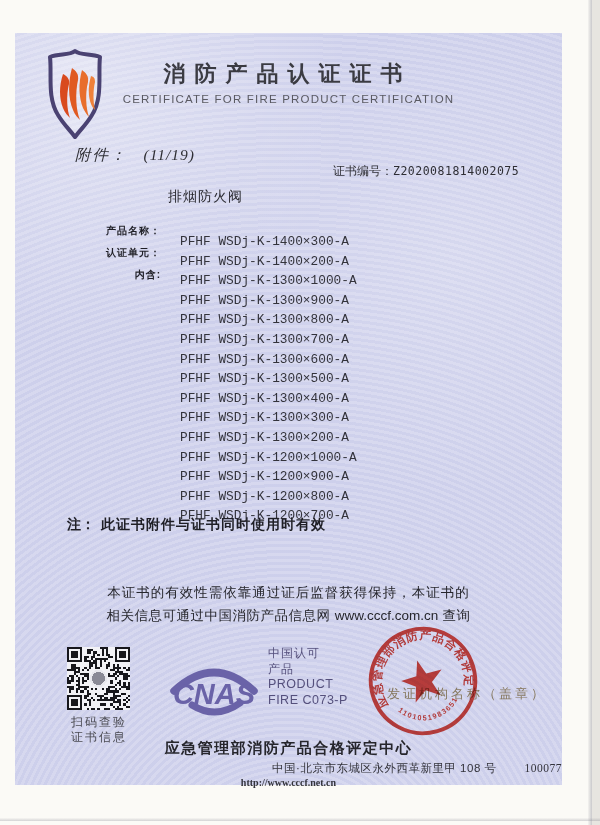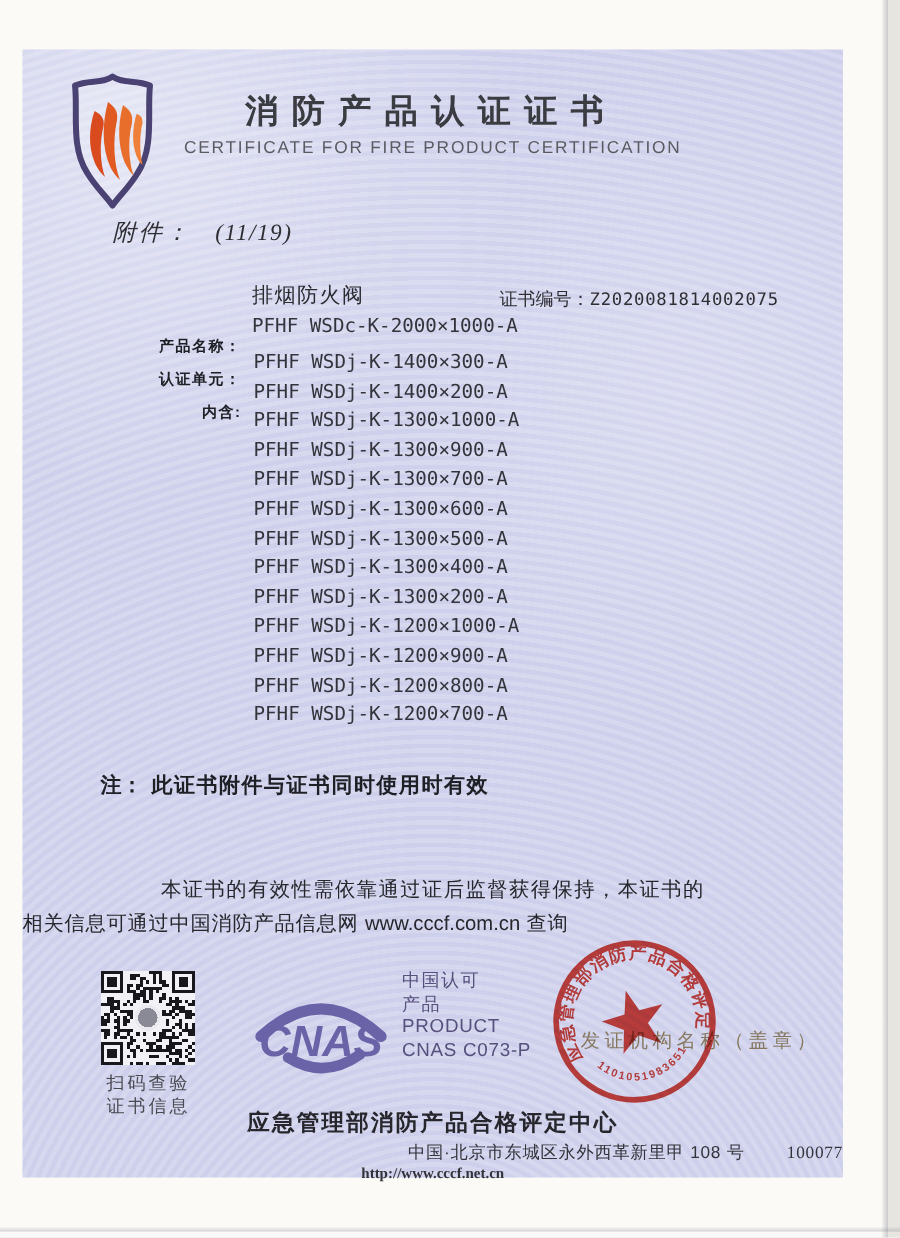--- a/index.html
+++ b/index.html
@@ -48,46 +48,46 @@
   }
   #title-en {
     left:0; right:0; top:60px; text-align:center;
     font-size:11.5px; color:#5a5a62; letter-spacing:1.2px;
   }
   #attachment {
     left:60px; top:112px; font-size:15.5px; color:#2e2e34; letter-spacing:2px;font-style:italic;
   }
   #attachment .att-no { margin-left:16px; letter-spacing:1px; font-family:"Liberation Serif", serif; }
   #certno {
-    left:318px; top:130px; font-size:12px; color:#2e2e34;margin-top:28px;
+    left:318px; top:130px; font-size:12px; color:#2e2e34;
   }
   #certno .no { font-family:"DejaVu Sans Mono", monospace; font-size:11.5px; letter-spacing:0.5px; }
 
   
   .prow { position:absolute; left:45px; display:flex; align-items:flex-start; }
   .lbl {
     display:inline-block; width:101px; text-align:right;
     font-weight:bold; font-size:10px; color:#1f1f26; letter-spacing:1px;
     flex:0 0 101px;
     margin-top:36px;
   }
   .val-cn { font-size:14px; color:#2a2a30; margin-left:7px; letter-spacing:1px;text-align:right; }
   .code {
     font-family:"DejaVu Sans Mono", monospace;
     font-size:12.8px; color:#33333b; margin-left:7px; white-space:nowrap;
   }
-  #contains-list .code { margin-left:1px; line-height:19.6px; height:19.6px; }
+  #contains-list .code { margin-left:12px; line-height:19.6px; height:19.6px;font-family:Liberation Mono, monospace; }
   #contains-list { margin-left:7px; }
   #note-row { left:52px; top:482px; position:absolute; }
   #note-row .note-lbl { font-weight:bold; font-size:14px; color:#1f1f26; }
   #note-row .note-txt { font-weight:bold; font-size:14px; color:#1f1f26; letter-spacing:1px; margin-left:6px; }
 
   
   #stmt1 { left:0; right:0; top:551px; text-align:center; font-size:13.5px; color:#26262c; letter-spacing:1px; }
-  #stmt2 { left:0; right:0; top:574px; text-align:left; font-size:13.5px; color:#26262c; letter-spacing:0.5px; }
+  #stmt2 { left:0; right:0; top:574px; text-align:center; font-size:13.5px; color:#26262c; letter-spacing:0.5px; }
   #stmt2 .url { font-family:"Liberation Sans", sans-serif; letter-spacing:0; }
 
   
   #qr { left:52px; top:614px; width:63px; height:63px; }
   #qr-caption { left:44px; top:682px; width:80px; text-align:center; font-size:12px; color:#4a4a52; line-height:15px; letter-spacing:2px; }
   #cnas-logo { left:146px; top:628px; width:106px; height:56px; }
   #accred { left:253px; top:613px; font-size:12px; color:#55507c; line-height:15.5px; letter-spacing:1px; }
   #accred .en { font-family:"Liberation Sans", sans-serif; letter-spacing:0.5px; font-size:12.5px; }
 
   #stamp-hint {
@@ -124,34 +124,35 @@
     <div id="certno" class="abs">
       <span>证书编号：</span><span class="no">Z2020081814002075</span>
     </div>
 
     <div class="prow" style="top:155px">
       <span class="lbl">产品名称：</span>
       <span class="val-cn">排烟防火阀</span>
     </div>
     <div class="prow" style="top:177px">
       <span class="lbl">认证单元：</span>
-      <span class="code">PFHF WSDc-K-2000×1000-A</span>
     </div>
     <div class="prow" style="top:199px">
       <span class="lbl">内含:</span>
       <div id="contains-list">
 
       <div class="code">PFHF WSDj-K-1400×300-A</div>
           <div class="code">PFHF WSDj-K-1400×200-A</div>
           <div class="code">PFHF WSDj-K-1300×1000-A</div>
           <div class="code">PFHF WSDj-K-1300×900-A</div>
+          <div class="code">PFHF WSDj-K-1300×800-A</div>
           <div class="code">PFHF WSDj-K-1300×700-A</div>
           <div class="code">PFHF WSDj-K-1300×600-A</div>
           <div class="code">PFHF WSDj-K-1300×500-A</div>
           <div class="code">PFHF WSDj-K-1300×400-A</div>
+          <div class="code">PFHF WSDj-K-1300×300-A</div>
           <div class="code">PFHF WSDj-K-1300×200-A</div>
           <div class="code">PFHF WSDj-K-1200×1000-A</div>
           <div class="code">PFHF WSDj-K-1200×900-A</div>
           <div class="code">PFHF WSDj-K-1200×800-A</div>
           <div class="code">PFHF WSDj-K-1200×700-A</div>
         </div>
     </div>
 
     <div id="note-row">
       <span class="note-lbl">注：</span><span class="note-txt">此证书附件与证书同时使用时有效</span>
@@ -444,21 +445,21 @@
     <svg id="cnas-logo" class="abs" viewBox="0 0 212 112">
       <path d="M 26 60 Q 106 -14 186 60" fill="none" stroke="#6a63a8" stroke-width="15" stroke-linecap="round"></path>
       <path d="M 62 88 Q 110 118 158 84" fill="none" stroke="#6a63a8" stroke-width="14" stroke-linecap="round"></path>
       <text x="106" y="86" text-anchor="middle" font-family="Liberation Sans, sans-serif" font-size="58" font-weight="bold" font-style="italic" fill="#6a63a8">CNAS</text>
     </svg>
 
     <div id="accred" class="abs">
       <div>中国认可</div>
       <div>产品</div>
       <div class="en">PRODUCT</div>
-      <div class="en">CNAS C073-P</div>
+      <div class="en">FIRE C073-P</div>
     </div>
 
     <div id="stamp-hint" class="abs">发证机构名称（盖章）</div>
 
     <svg id="stamp" class="abs" viewBox="0 0 120 120">
       <defs>
         <path id="arcTop" d="M 19.5 76 A 43.5 43.5 0 1 1 100.5 76" fill="none"></path>
         <path id="arcBottom" d="M 23 76 A 40 40 0 0 0 97 76" fill="none"></path>
       </defs>
       <circle cx="60" cy="60" r="54" fill="none" stroke="#d5372e" stroke-width="4"></circle>

